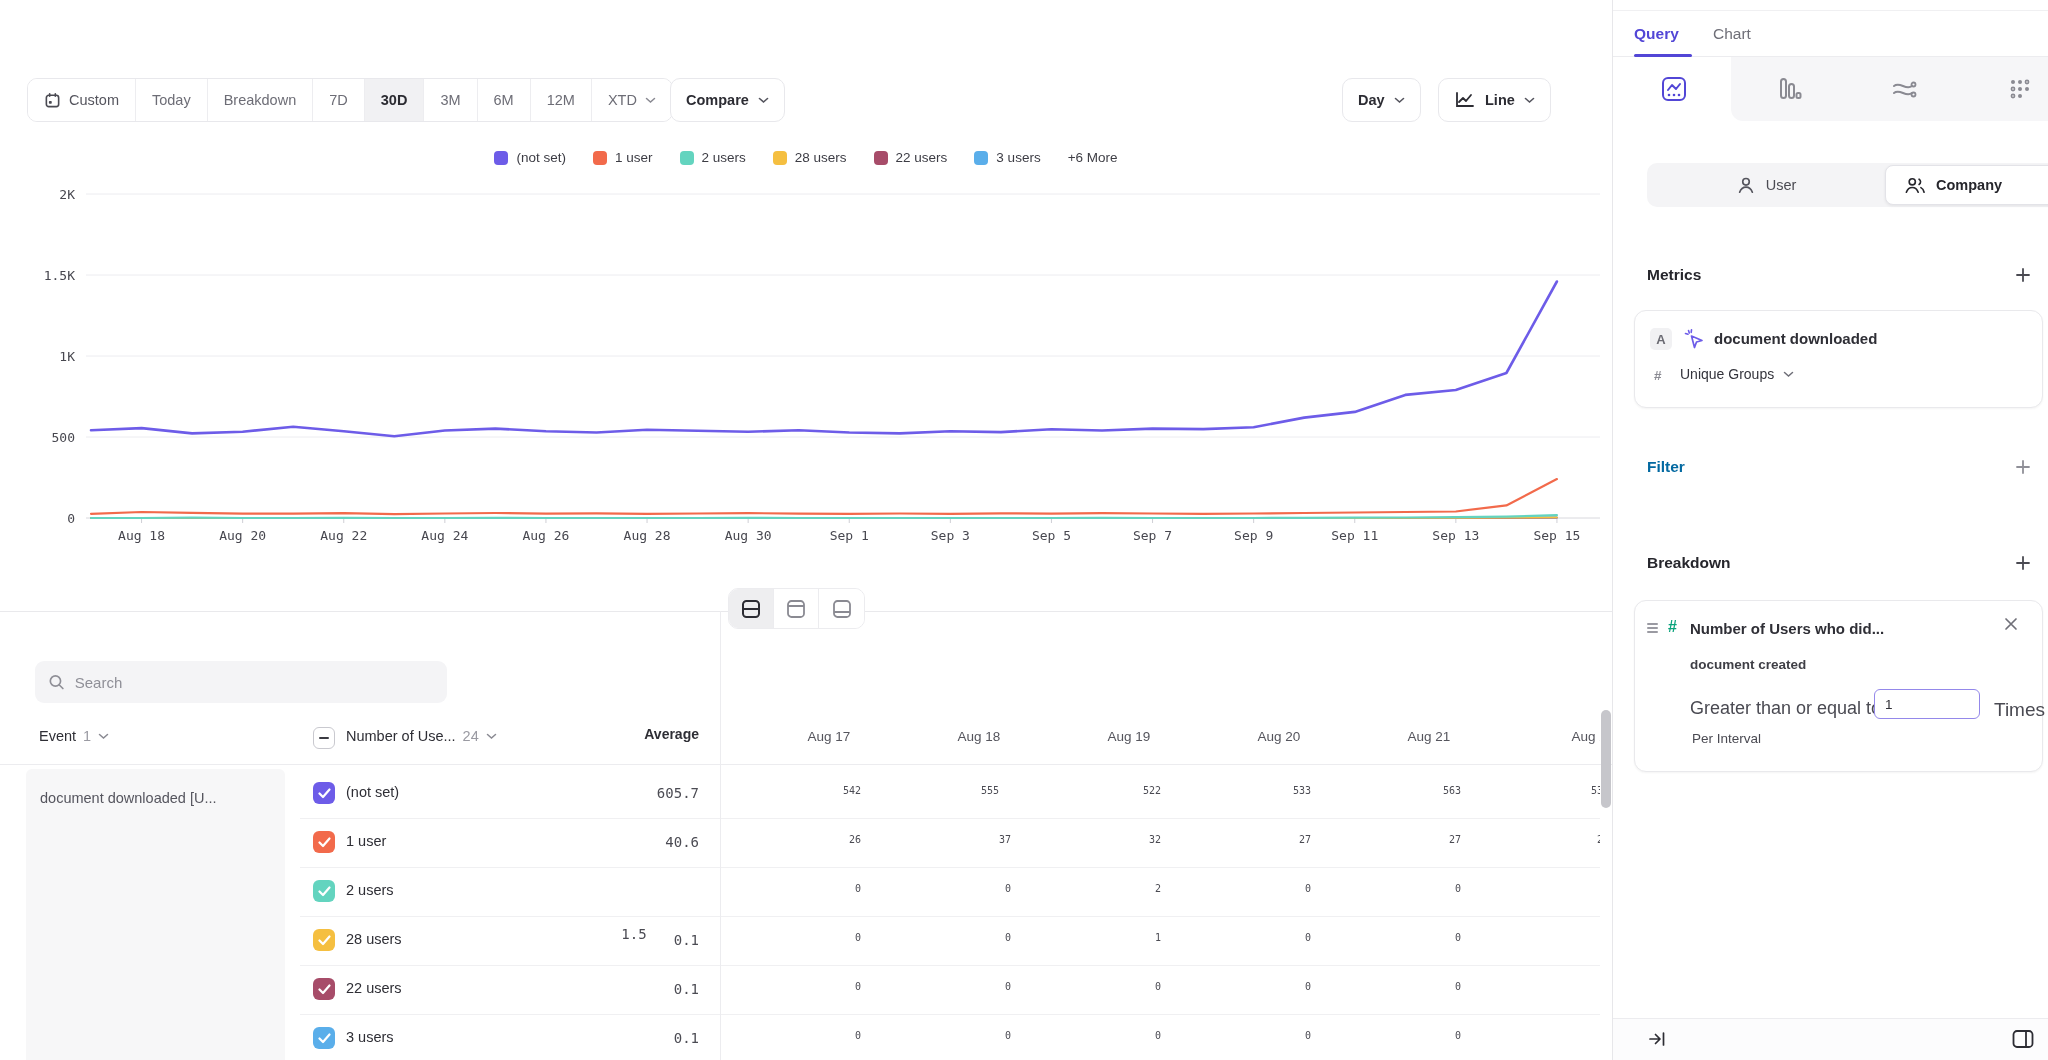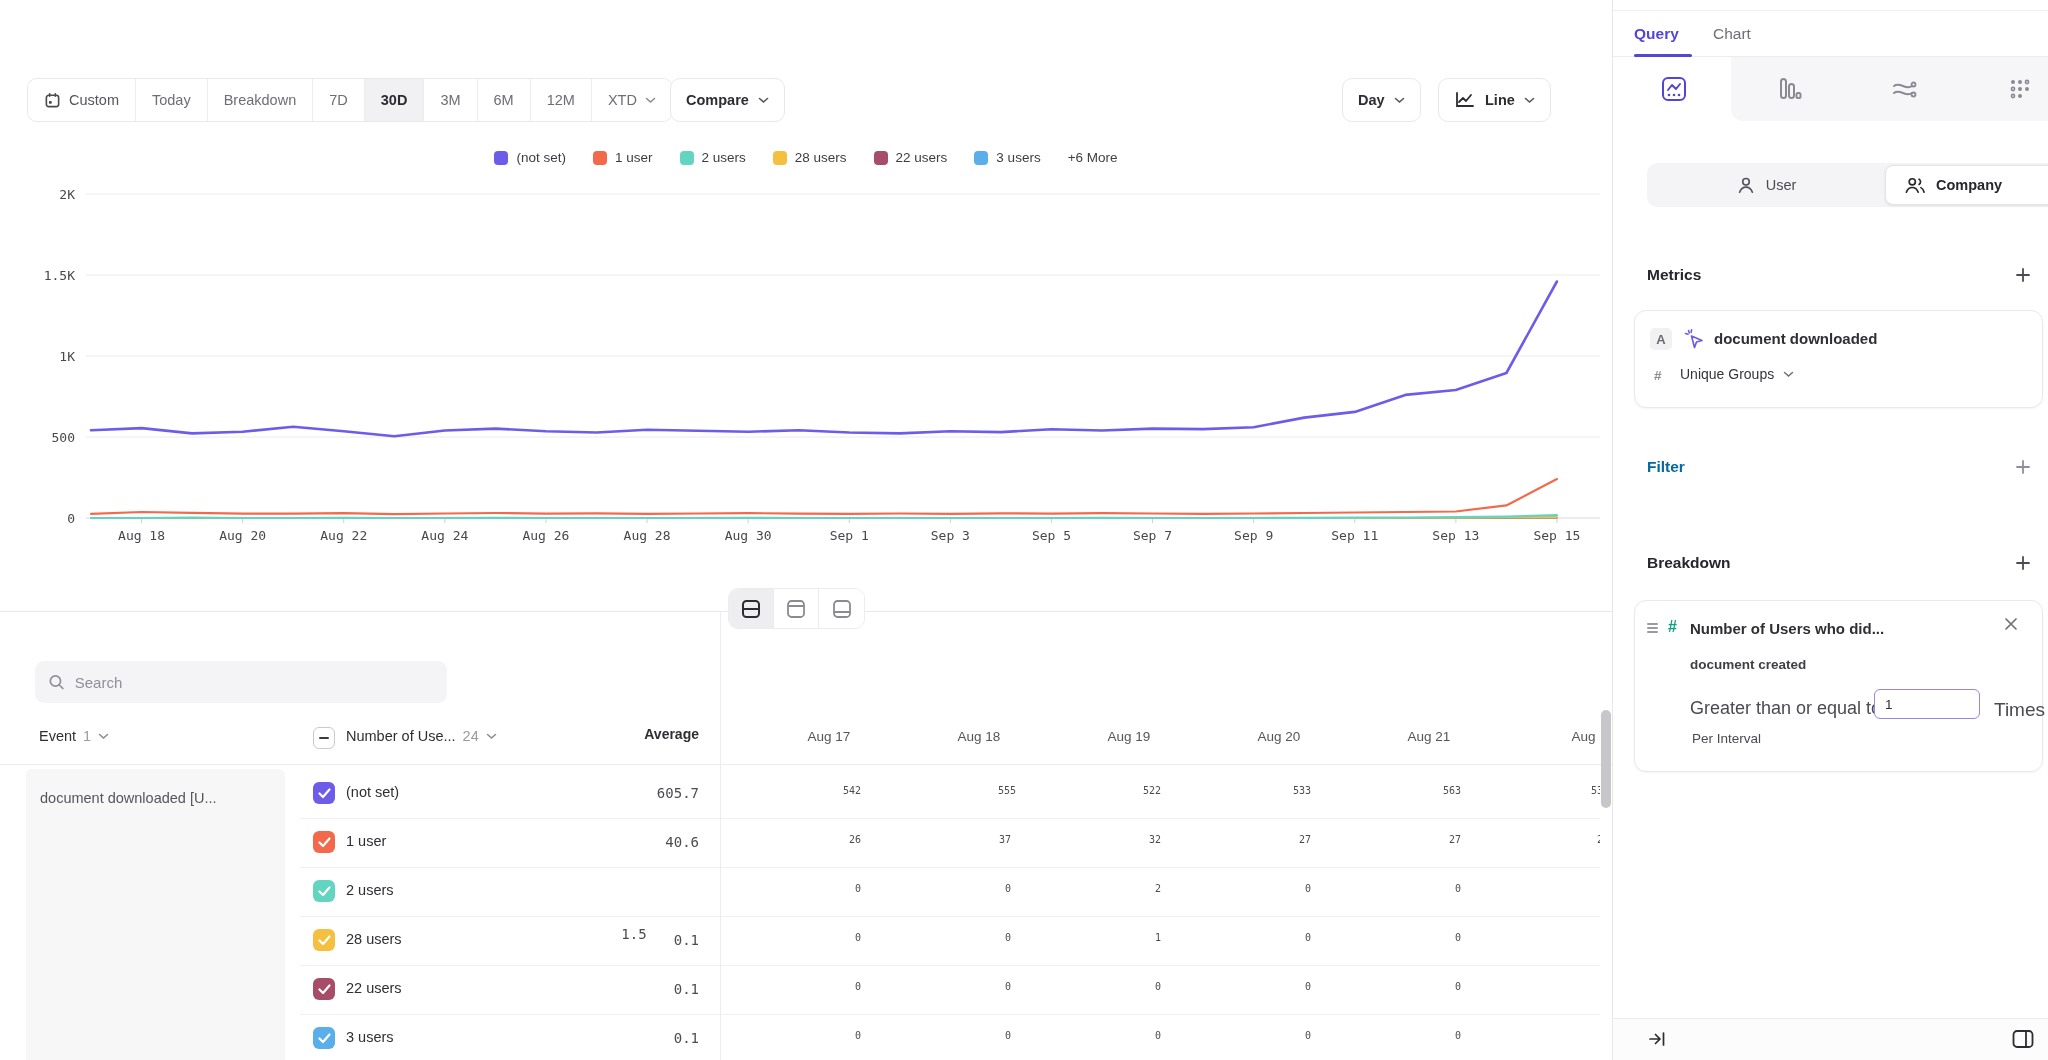--- a/index.html
+++ b/index.html
@@ -383,21 +383,21 @@
       </div>
 
     <div class="date-pane" id="date-pane">
         <div class="date-lbl" style="left: 33px;">Aug 17</div>
         <div class="date-lbl" style="left: 183px;">Aug 18</div>
         <div class="date-lbl" style="left: 333px;">Aug 19</div>
         <div class="date-lbl" style="left: 483px;">Aug 20</div>
         <div class="date-lbl" style="left: 633px;">Aug 21</div>
         <div class="date-lbl" style="left: 797px;">Aug 22</div>
         <div class="cell-val" style="left: 10px; top: 174px;">542</div>
-        <div class="cell-val" style="left: 165px; top: 174px;">555</div>
+        <div class="cell-val" style="left: 148px; top: 174px;">555</div>
         <div class="cell-val" style="left: 310px; top: 174px;">522</div>
         <div class="cell-val" style="left: 460px; top: 174px;">533</div>
         <div class="cell-val" style="left: 610px; top: 174px;">563</div>
         <div class="cell-val" style="left: 758px; top: 174px;">537</div>
         <div class="cell-val" style="left: 10px; top: 223px;">26</div>
         <div class="cell-val" style="left: 160px; top: 223px;">37</div>
         <div class="cell-val" style="left: 310px; top: 223px;">32</div>
         <div class="cell-val" style="left: 460px; top: 223px;">27</div>
         <div class="cell-val" style="left: 610px; top: 223px;">27</div>
         <div class="cell-val" style="left: 758px; top: 223px;">28</div>

